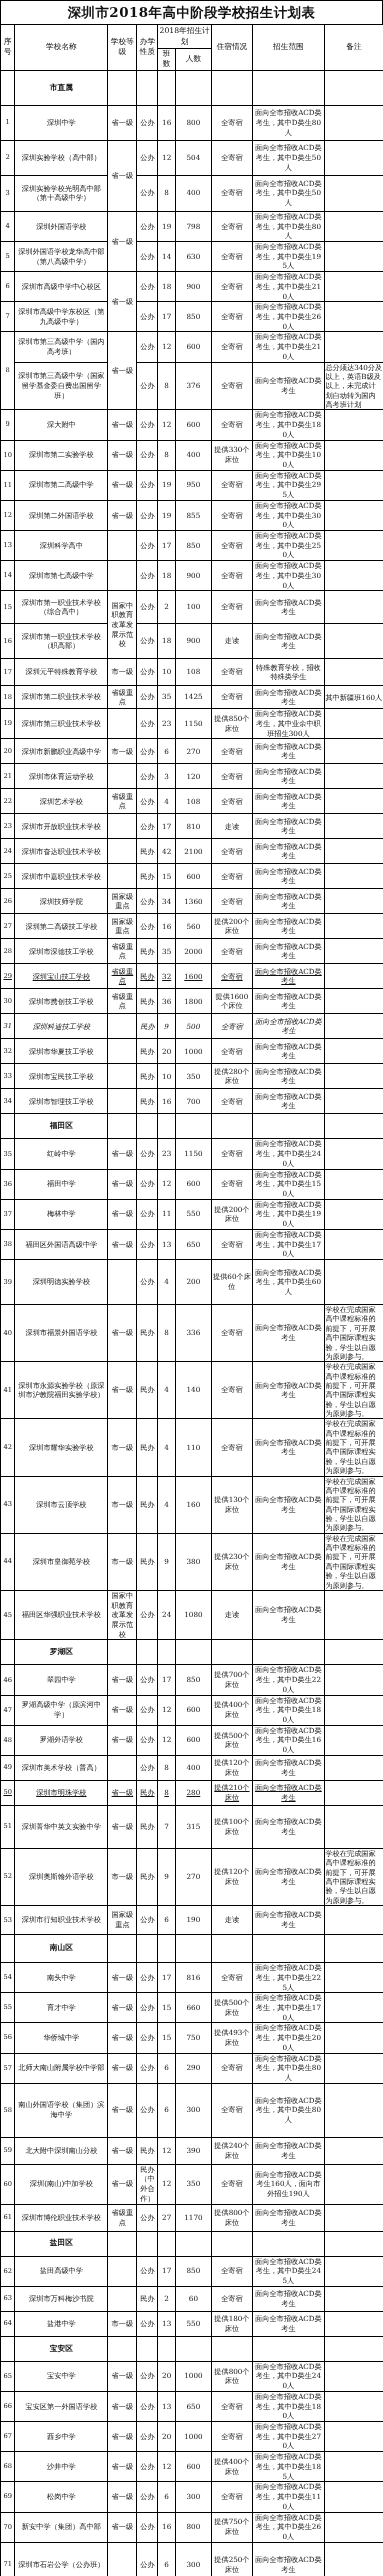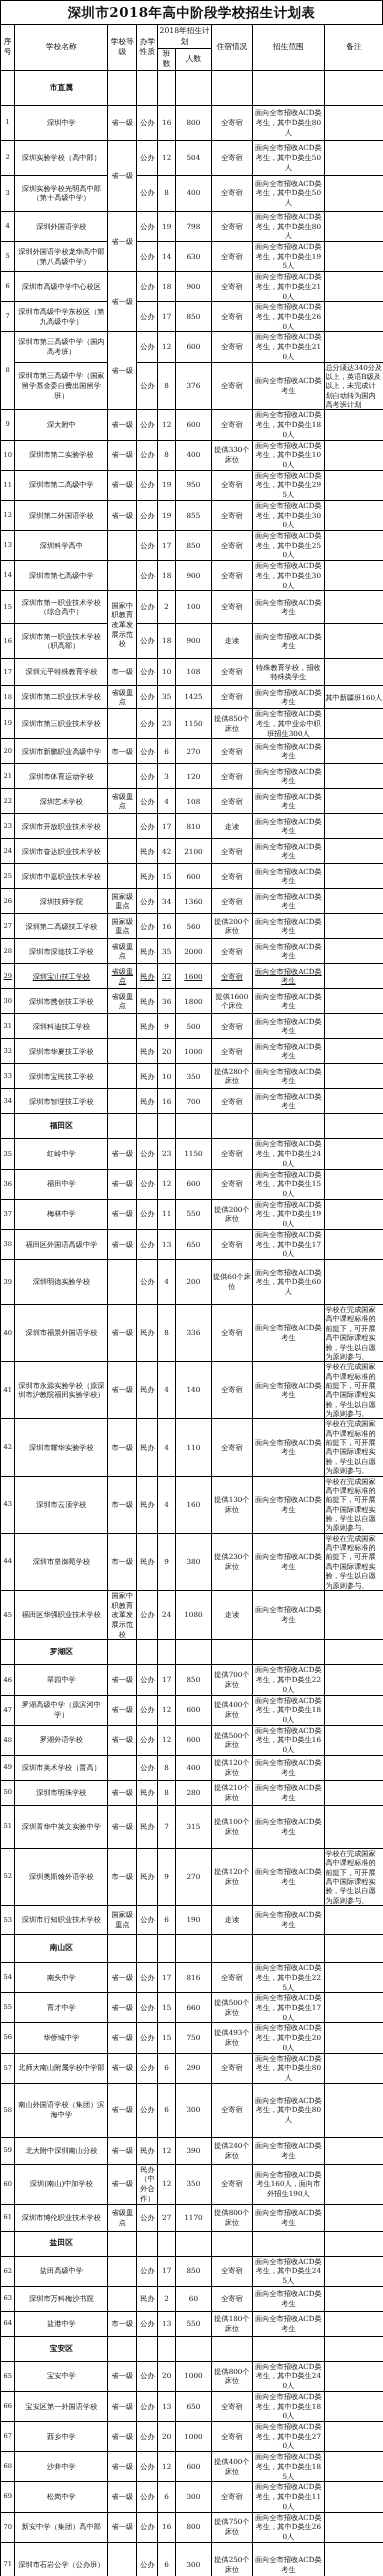--- a/index.html
+++ b/index.html
@@ -394,21 +394,21 @@
         <td class="seq">30</td>
         <td class="name">深圳市携创技工学校</td>
         <td class="level">省级重点</td>
         <td class="nature">民办</td>
         <td class="classes">36</td>
         <td class="students">1800</td>
         <td class="housing">提供1600个床位</td>
         <td class="scope">面向全市招收ACD类考生</td>
         <td class="remark"></td>
       </tr>
-      <tr style="height: 25px;">
+      <tr style="height: 25px; font-style: italic;">
         <td class="seq">31</td>
         <td class="name">深圳科迪技工学校</td>
         <td class="level"></td>
         <td class="nature">民办</td>
         <td class="classes">9</td>
         <td class="students">500</td>
         <td class="housing">全寄宿</td>
         <td class="scope">面向全市招收ACD类考生</td>
         <td class="remark"></td>
       </tr>
@@ -625,21 +625,21 @@
         <td class="seq">49</td>
         <td class="name">深圳市美术学校（普高）</td>
         <td class="level"></td>
         <td class="nature">公办</td>
         <td class="classes">8</td>
         <td class="students">400</td>
         <td class="housing">提供120个床位</td>
         <td class="scope">面向全市招收ACD类考生</td>
         <td class="remark"></td>
       </tr>
-      <tr style="height: 25px;">
+      <tr style="height: 25px; text-decoration: underline;">
         <td class="seq">50</td>
         <td class="name">深圳市明珠学校</td>
         <td class="level">省一级</td>
         <td class="nature">民办</td>
         <td class="classes">8</td>
         <td class="students">280</td>
         <td class="housing">提供210个床位</td>
         <td class="scope">面向全市招收ACD类考生</td>
         <td class="remark"></td>
       </tr>

